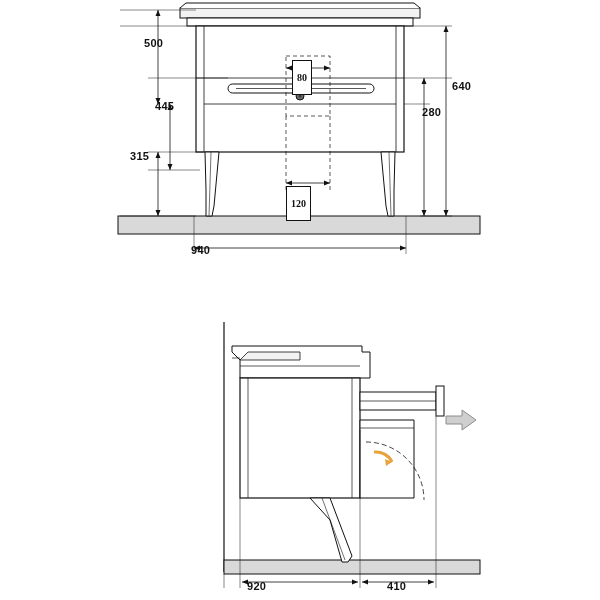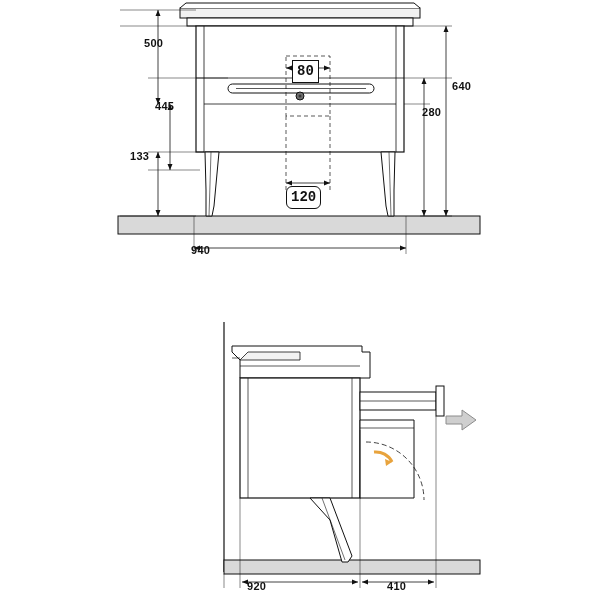--- a/index.html
+++ b/index.html
@@ -16,27 +16,27 @@
     position:absolute;
     font-family:"Liberation Sans", sans-serif;
     font-size:11px;
     font-weight:bold;
     color:#111;
     letter-spacing:0.3px;
     white-space:nowrap;
   }
   .dimbox{
     position:absolute;
-    font-family:Liberation Mono, monospace;
-    font-size:14px;
+    font-family:Liberation Serif, serif;
+    font-size:10px;
     font-weight:bold;
     color:#111;
     border:1px solid #111;
     background:#fff;
-    padding:5px 4px;
+    padding:11px 4px;
     line-height:11px;
     white-space:nowrap;
   }
 </style>
 </head>
 <body>
 
 <div id="stage">
 
   <svg viewBox="0 0 600 600">
@@ -178,25 +178,25 @@
         <line x1="362" y1="582" x2="434" y2="582"></line>
         <path d="M362 582 l6 -2.5 v5 z" fill="#111111" stroke="none"></path>
         <path d="M434 582 l-6 -2.5 v5 z" fill="#111111" stroke="none"></path>
       </g>
 
     </g>
   </svg>
 
   <div class="dimtext" style="left:144px;top:37px;">500</div>
   <div class="dimtext" style="left:155px;top:100px;">445</div>
-  <div class="dimtext" style="left:130px;top:150px;">133</div>
+  <div class="dimtext" style="left:130px;top:150px;">315</div>
   <div class="dimtext" style="left:452px;top:80px;">640</div>
   <div class="dimtext" style="left:422px;top:106px;">280</div>
 
   <div class="dimbox" style="left:292px;top:60px;">80</div>
-  <div class="dimbox" style="left:286px;top:186px;border-radius:6px;">120</div>
+  <div class="dimbox" style="left:286px;top:186px;">120</div>
 
   <div class="dimtext" style="left:191px;top:244px;">940</div>
 
   <div class="dimtext" style="left:247px;top:580px;">920</div>
   <div class="dimtext" style="left:387px;top:580px;">410</div>
 
 </div>
 
 </body></html>

